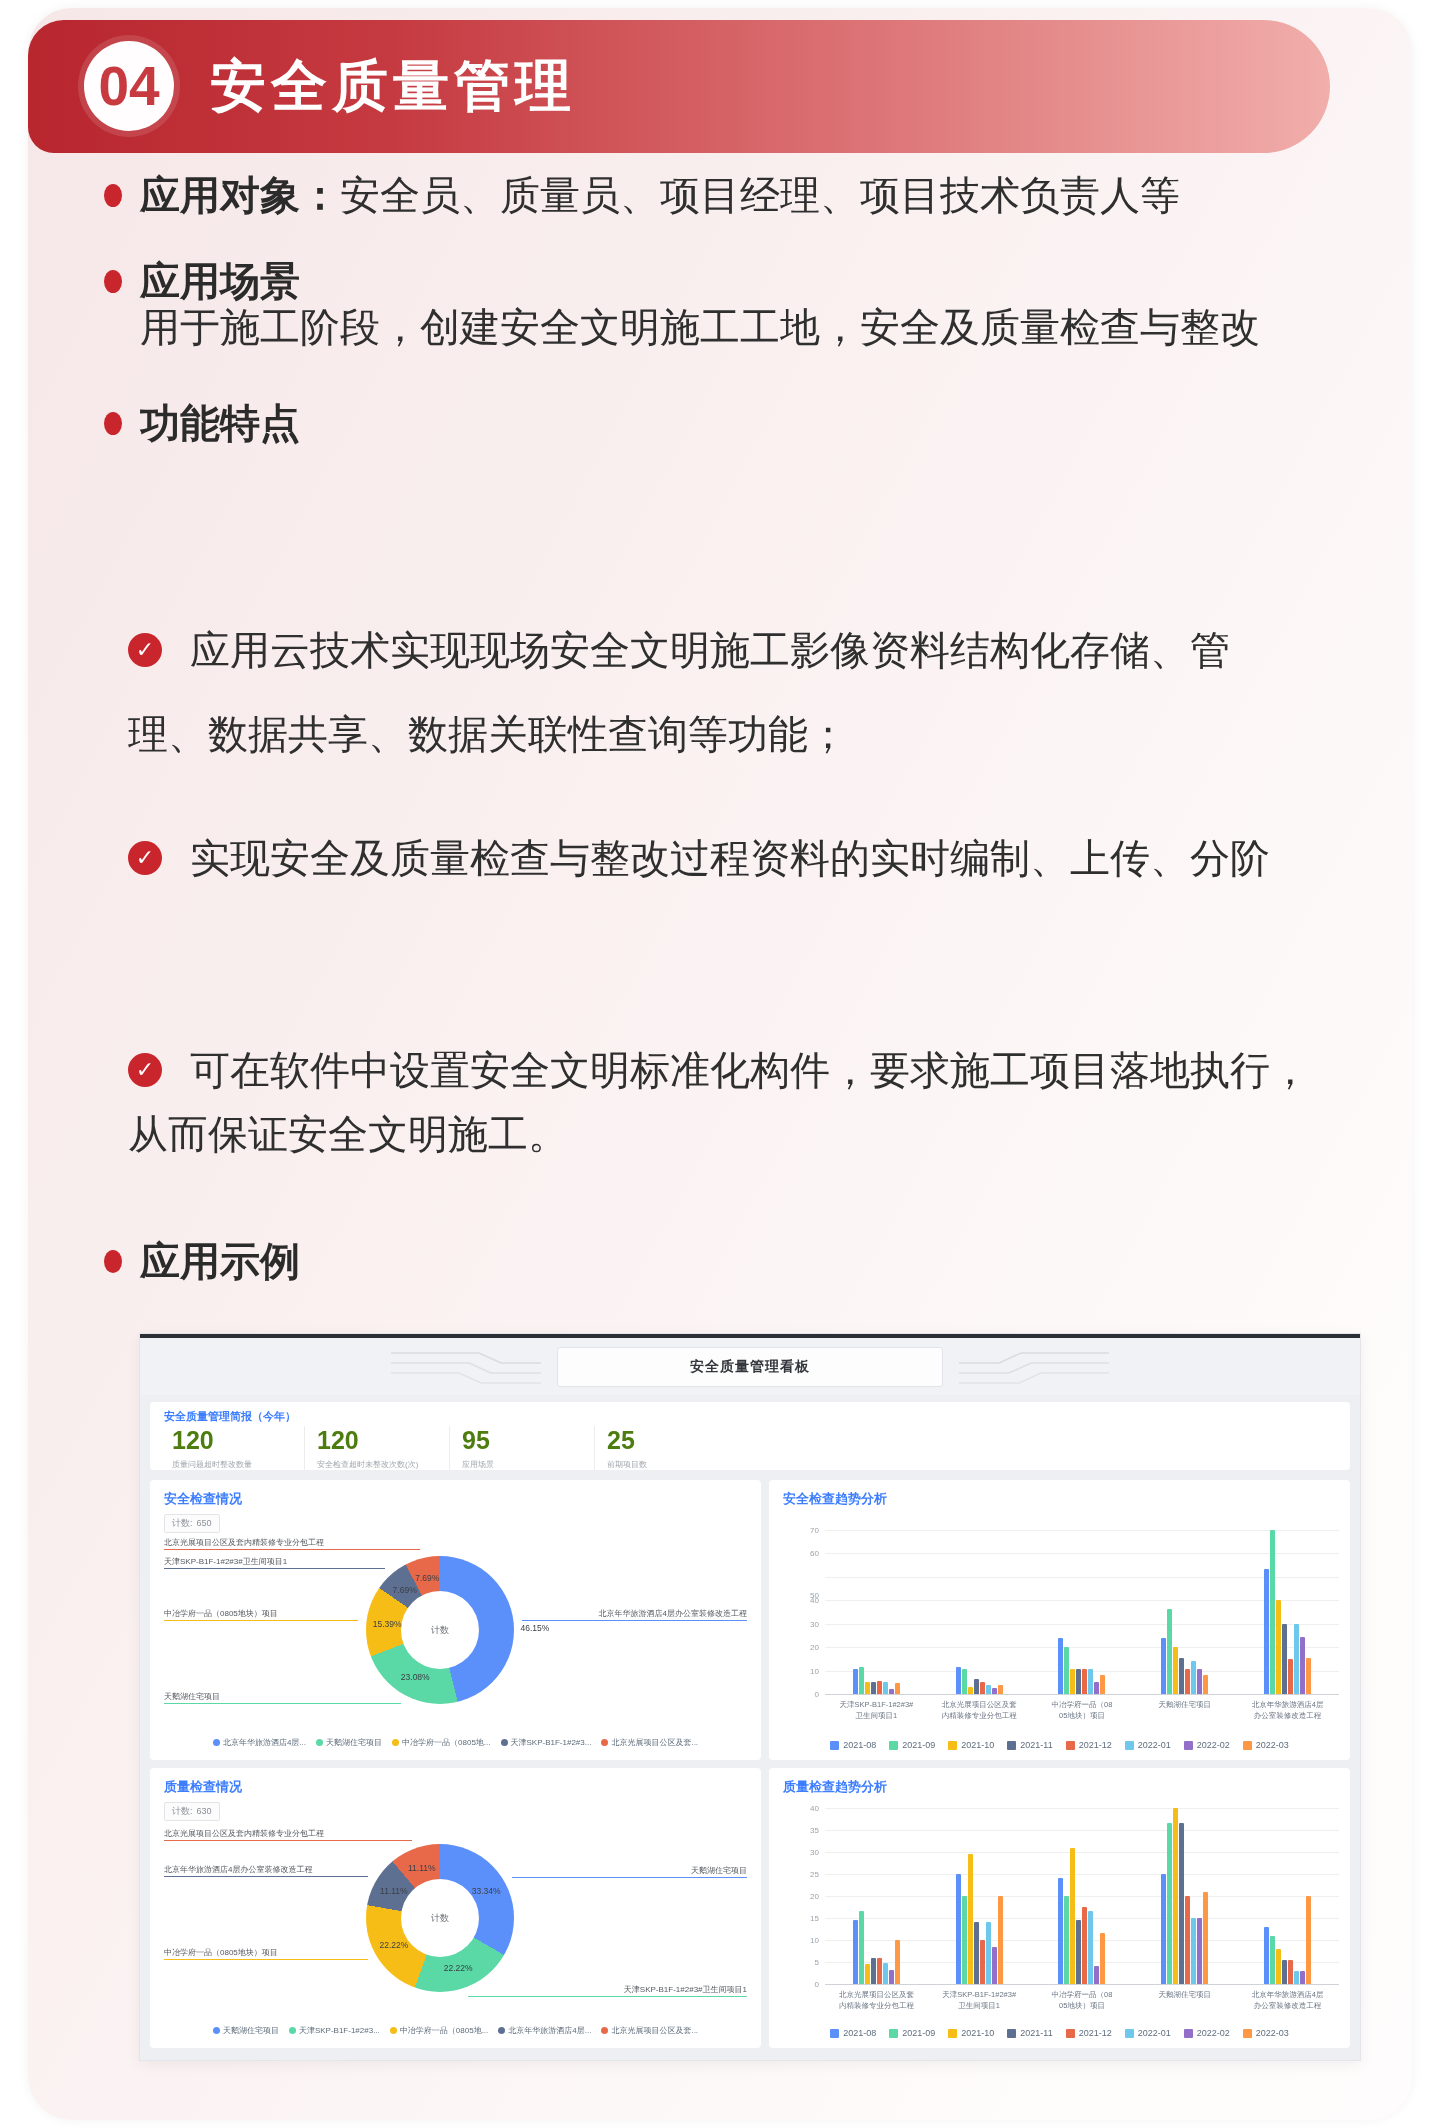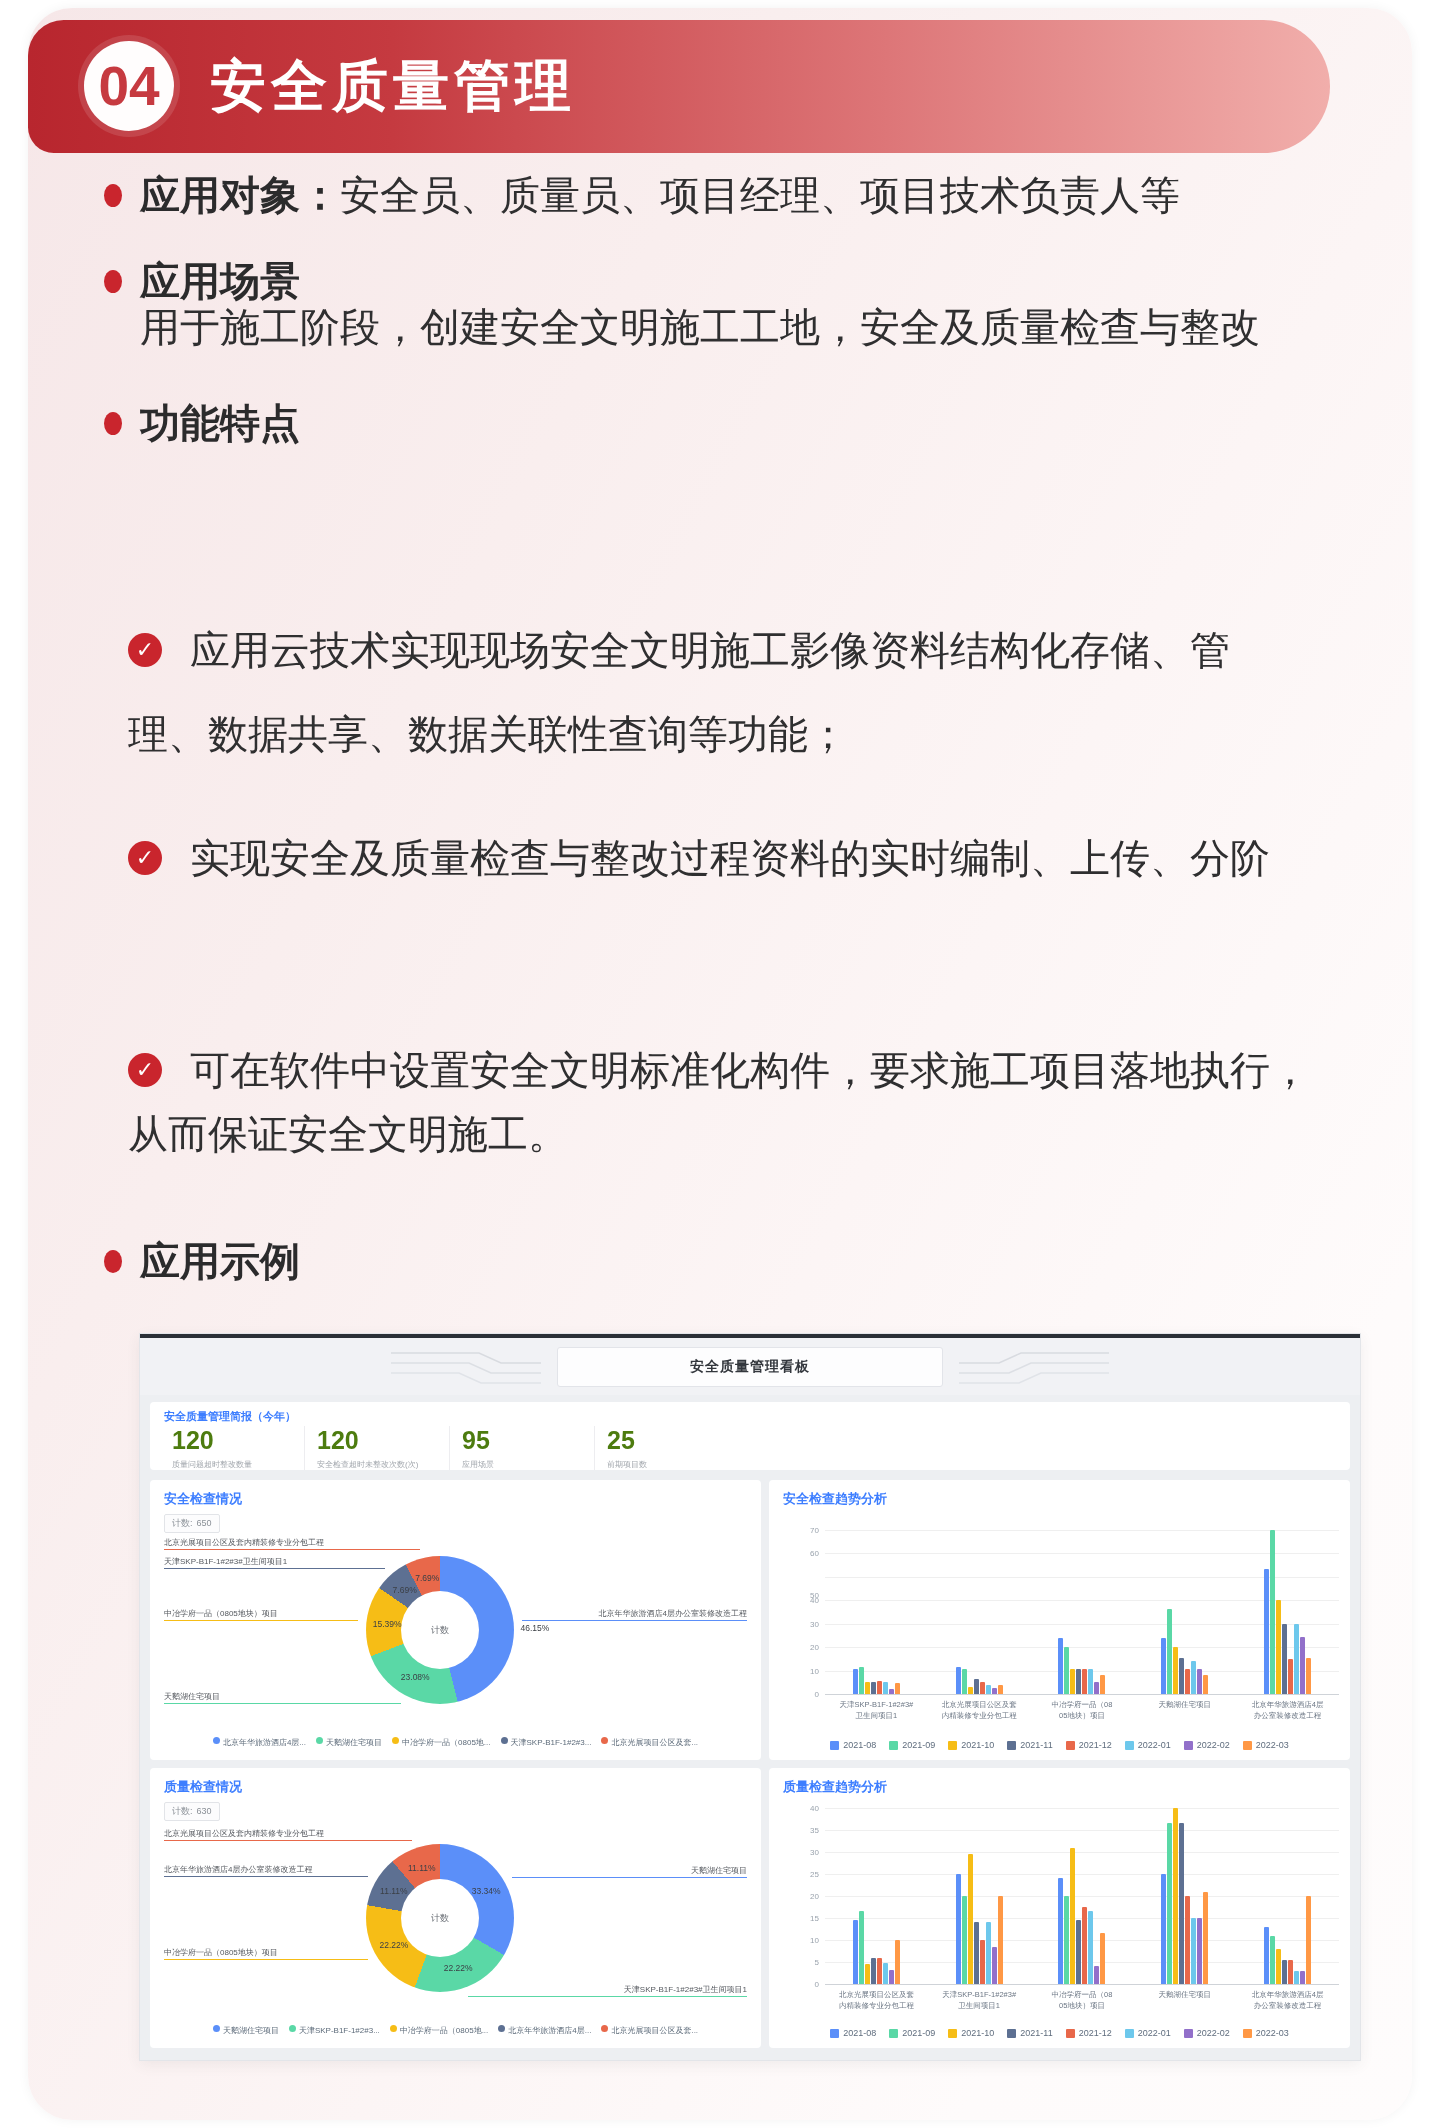--- a/index.html
+++ b/index.html
@@ -51,21 +51,21 @@
   .count-badge span + span{margin-left:4px;}
   .donut-area{position:absolute;left:0;top:0;right:0;bottom:0;}
   .donut-ring{position:absolute;border-radius:50%;}
   .donut-hole{position:absolute;border-radius:50%;background:#ffffff;display:flex;align-items:center;justify-content:center;
     font-size:9px;color:#666b72;}
   .pct{position:absolute;transform:translate(-50%,-50%);font-size:8.5px;color:#3b3f45;white-space:nowrap;}
   .callout{position:absolute;height:12px;line-height:11px;font-size:8px;color:#55595f;white-space:nowrap;
     border-bottom:1px solid;overflow:visible;}
   .callout.cr{text-align:right;}
   .donut-legend{position:absolute;left:0;right:0;bottom:12px;display:flex;justify-content:center;gap:10px;}
-  .lg-dot-item{display:flex;font-size:8px;color:#5d6b7a;white-space:nowrap;}
+  .lg-dot-item{display:flex;align-items:center;font-size:8px;color:#5d6b7a;white-space:nowrap;}
   .lg-dot{width:7px;height:7px;border-radius:50%;margin-right:3px;flex:0 0 auto;}
   .plot{position:absolute;}
   .gridline{position:absolute;left:0;right:0;height:1px;background:#efefef;}
   .gridline.zero{background:#cfd3d8;}
   .ytick{position:absolute;width:28px;text-align:right;font-size:8px;color:#9aa3ad;transform:translateY(-50%);}
   .bar-group{position:absolute;bottom:0;display:flex;align-items:flex-end;justify-content:center;gap:1px;height:100%;}
   .bar{width:5px;border-radius:1px 1px 0 0;}
   .xlabel{position:absolute;text-align:center;font-size:7.5px;color:#6b7684;line-height:11px;}
   .bar-legend{position:absolute;left:0;right:0;bottom:10px;display:flex;justify-content:center;gap:13px;}
   .lg-sq-item{display:flex;align-items:center;font-size:9px;color:#5f6d7e;white-space:nowrap;}

